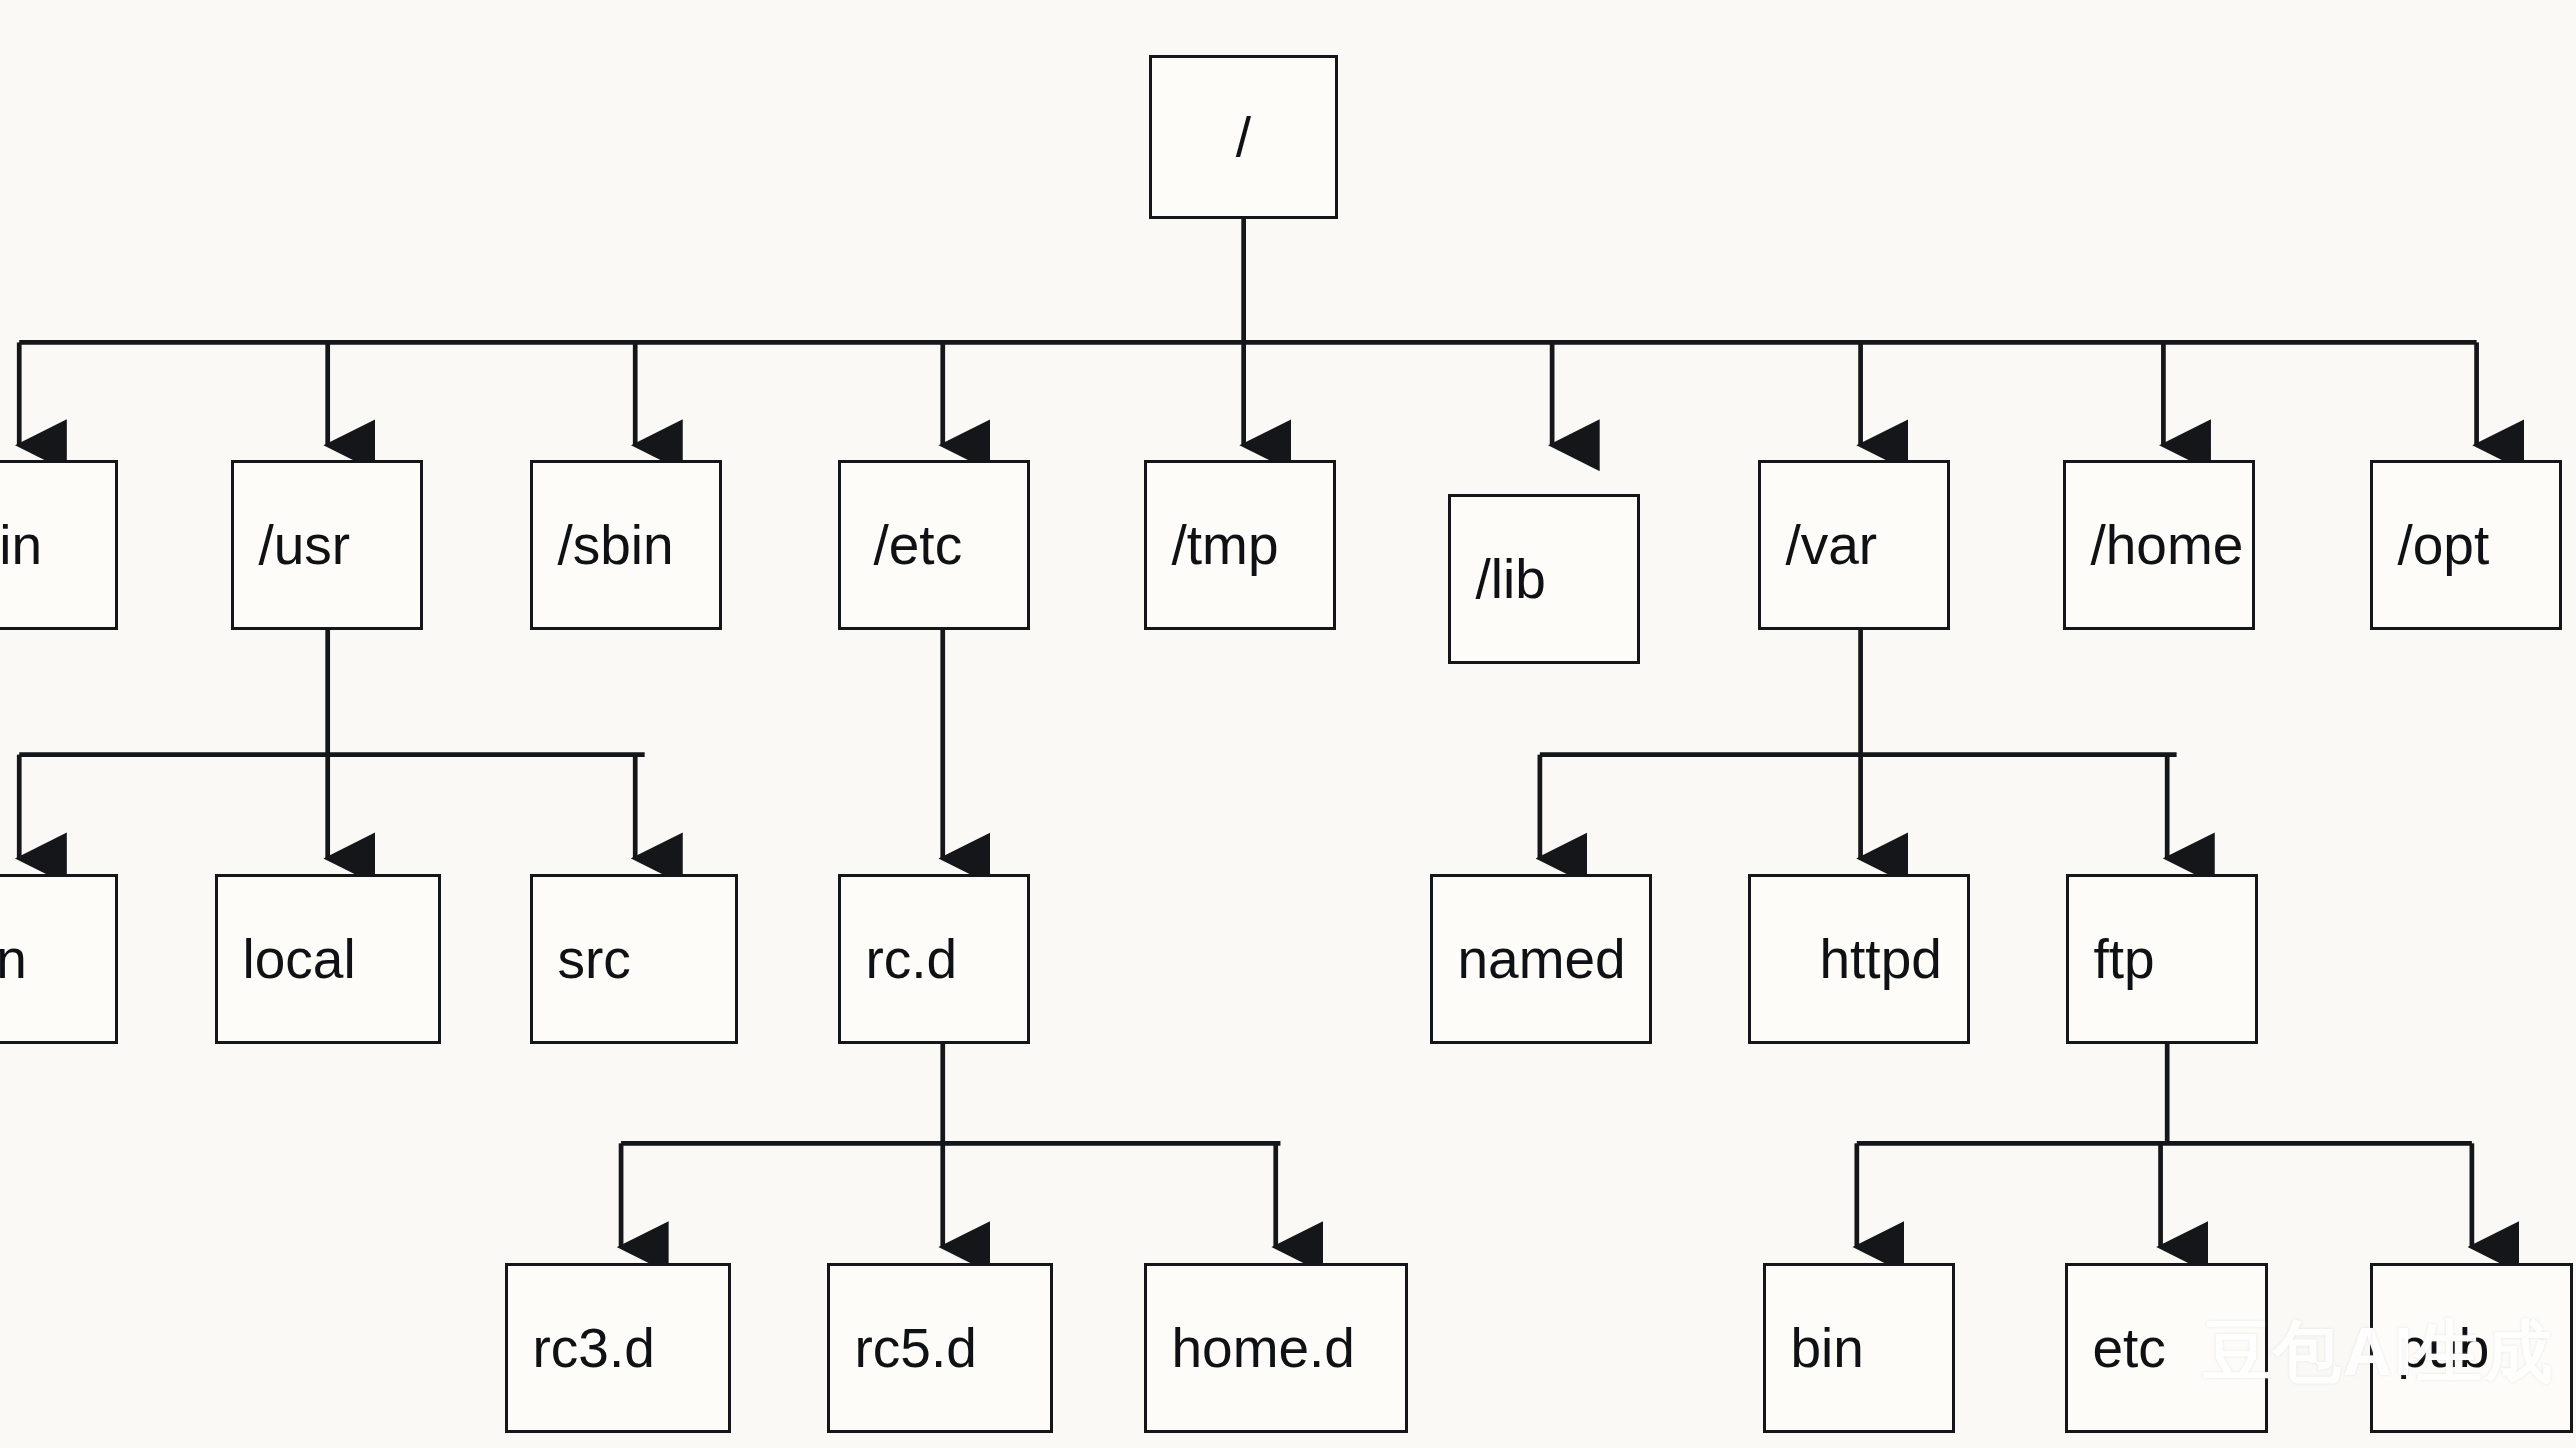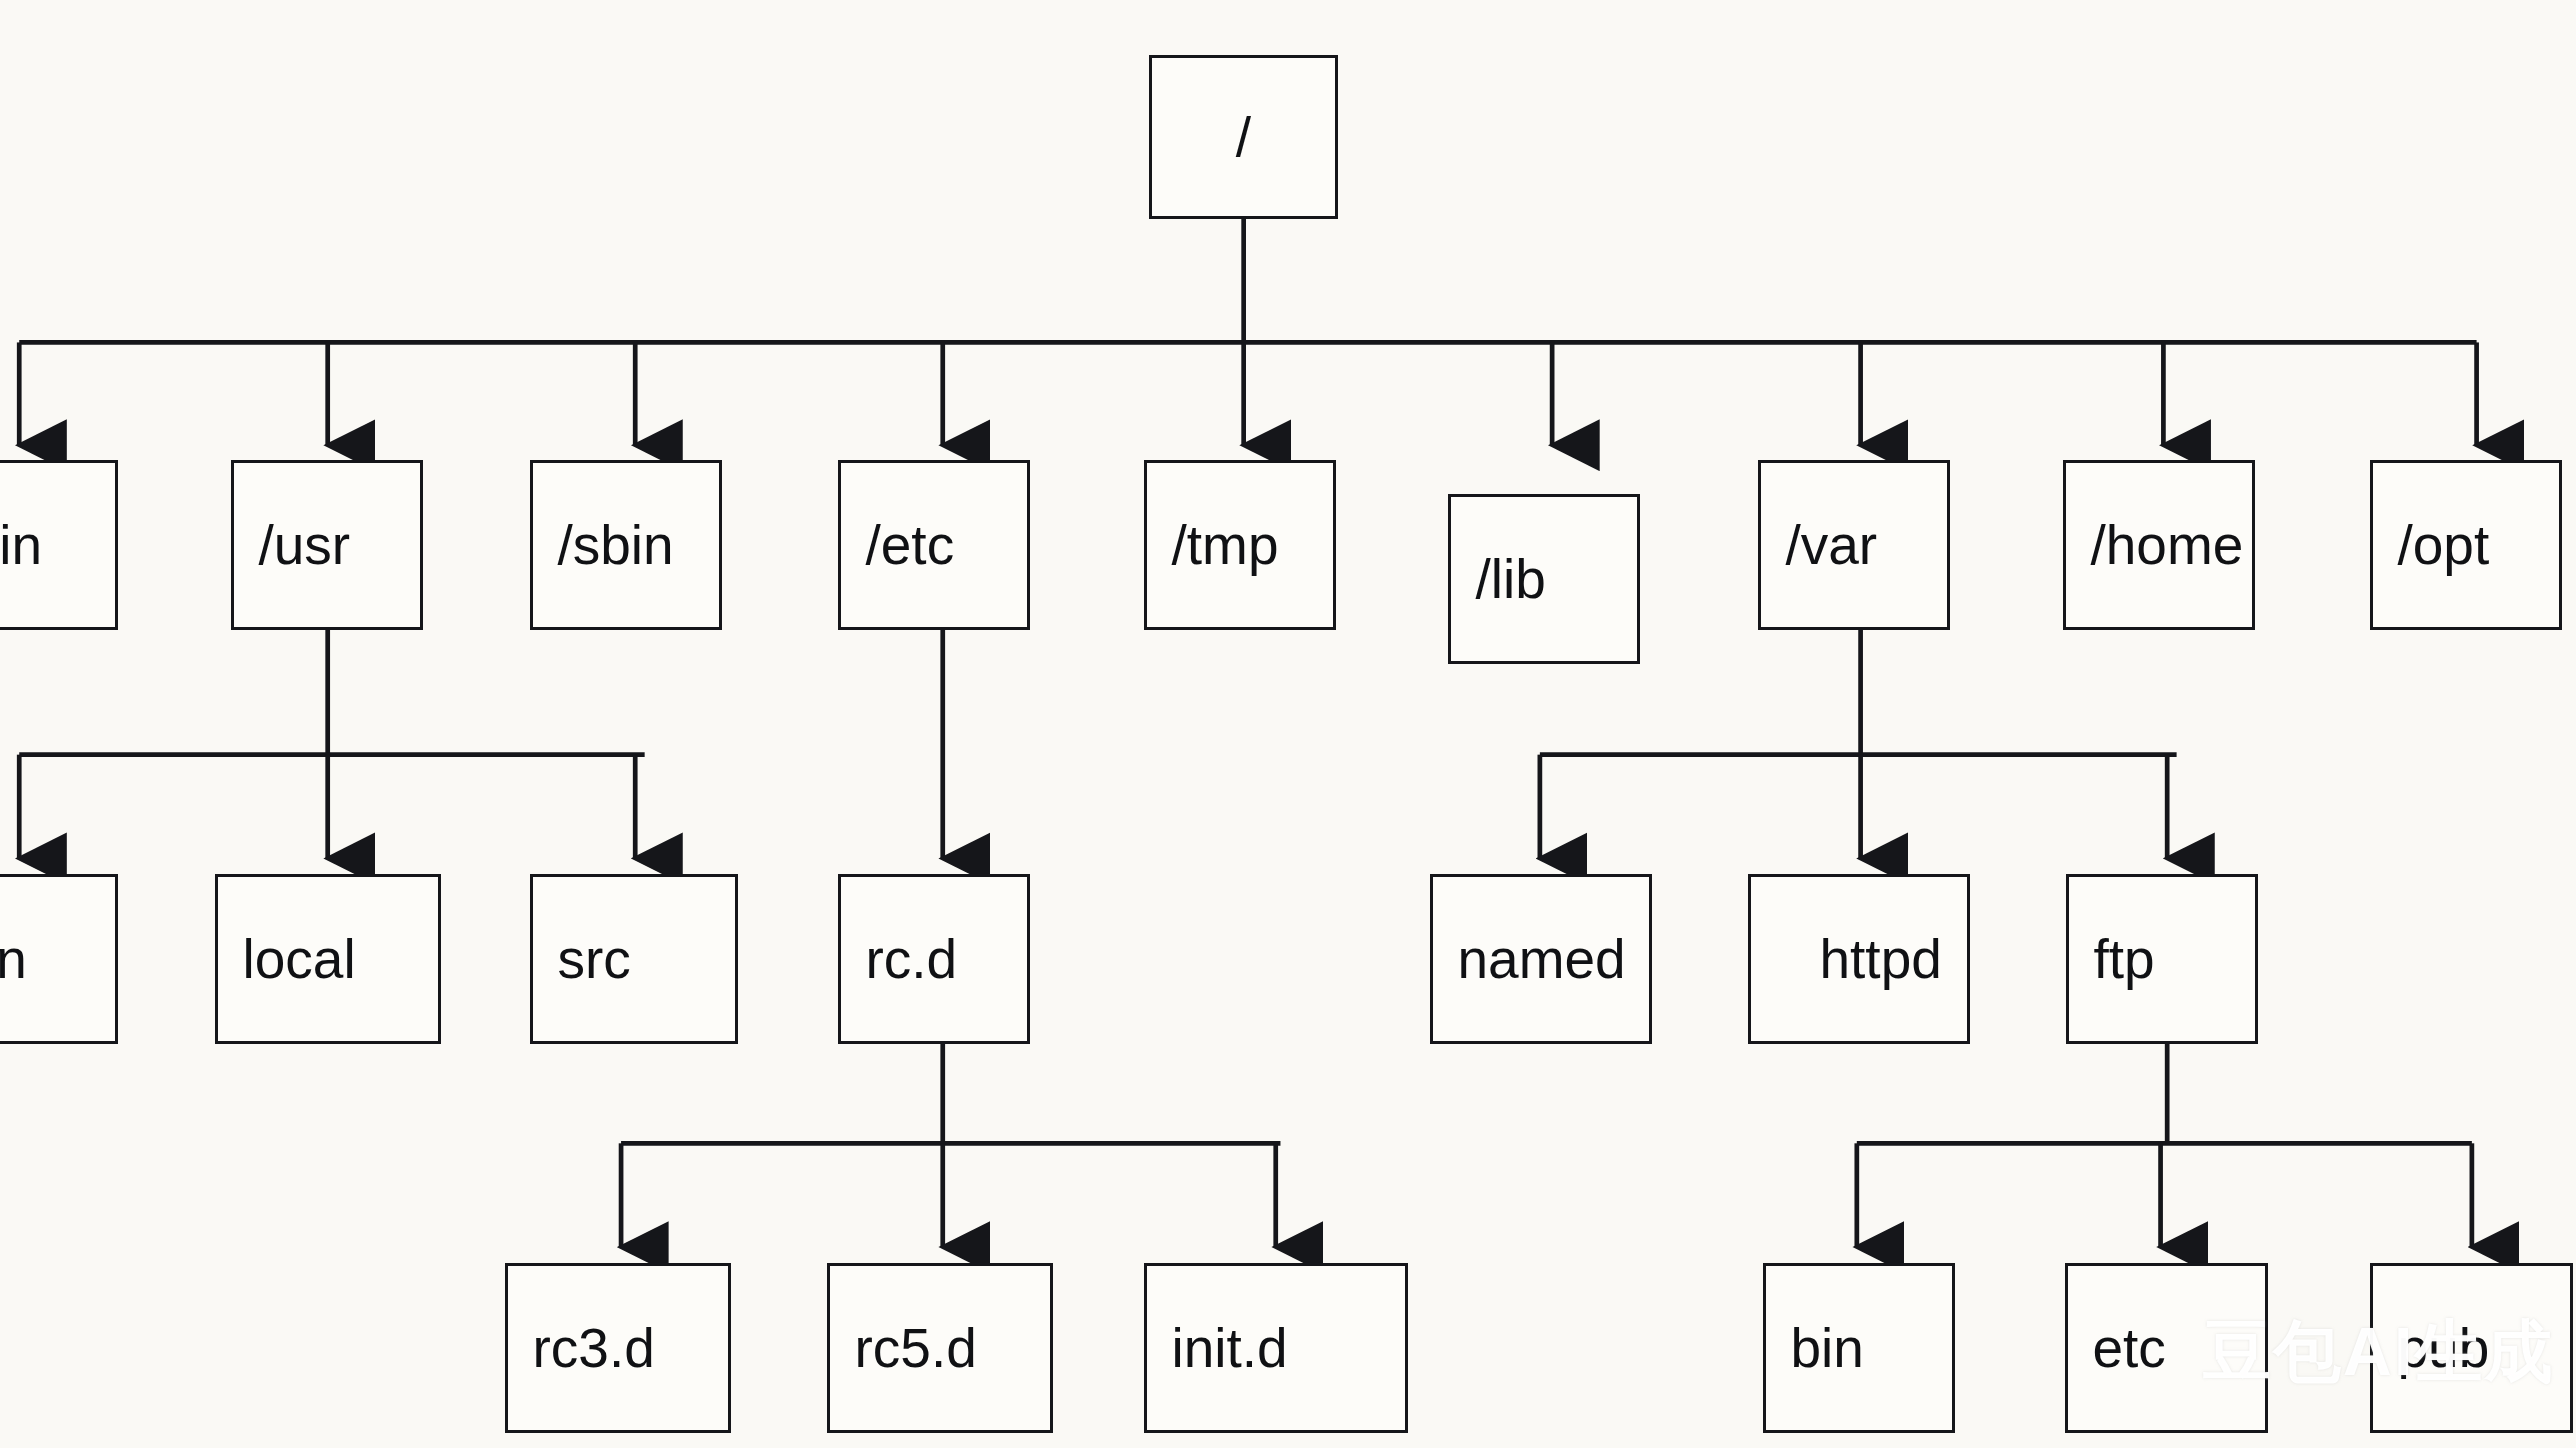--- a/index.html
+++ b/index.html
@@ -122,21 +122,21 @@
 
   <div class="node-box" style="left:-74px; top:460px; width:192px; height:170px;">
     <span class="node-label">/bin</span>
   </div>
   <div class="node-box" style="left:231px; top:460px; width:192px; height:170px;">
     <span class="node-label">/usr</span>
   </div>
   <div class="node-box" style="left:530px; top:460px; width:192px; height:170px;">
     <span class="node-label">/sbin</span>
   </div>
-  <div class="node-box" style="left:838px; top:460px; width:192px; height:170px;">
+  <div class="node-box" style="left:838px; top:460px; width:192px; height:170px;padding-left:8px;">
     <span class="node-label">/etc</span>
   </div>
   <div class="node-box" style="left:1144px; top:460px; width:192px; height:170px;">
     <span class="node-label">/tmp</span>
   </div>
   <div class="node-box" style="left:1448px; top:460px; width:192px; height:170px;margin-top:34px;">
     <span class="node-label">/lib</span>
   </div>
   <div class="node-box" style="left:1758px; top:460px; width:192px; height:170px;">
     <span class="node-label">/var</span>
@@ -170,21 +170,21 @@
     <span class="node-label">ftp</span>
   </div>
 
   <div class="node-box" style="left:505px; top:1263px; width:226px; height:170px;align-items:center;">
     <span class="node-label">rc3.d</span>
   </div>
   <div class="node-box" style="left:827px; top:1263px; width:226px; height:170px;">
     <span class="node-label">rc5.d</span>
   </div>
   <div class="node-box" style="left:1144px; top:1263px; width:264px; height:170px;">
-    <span class="node-label">init.d</span>
+    <span class="node-label">home.d</span>
   </div>
   <div class="node-box" style="left:1763px; top:1263px; width:192px; height:170px;">
     <span class="node-label">bin</span>
   </div>
   <div class="node-box" style="left:2065px; top:1263px; width:203px; height:170px;">
     <span class="node-label">etc</span>
   </div>
   <div class="node-box" style="left:2370px; top:1263px; width:203px; height:170px;">
     <span class="node-label">pub</span>
   </div>

